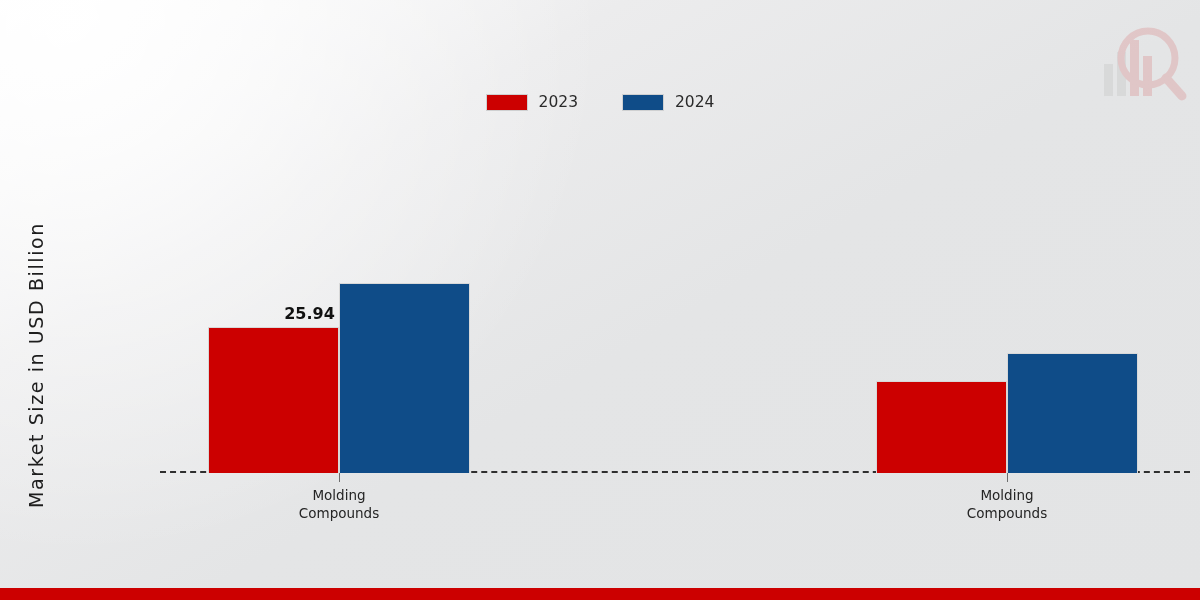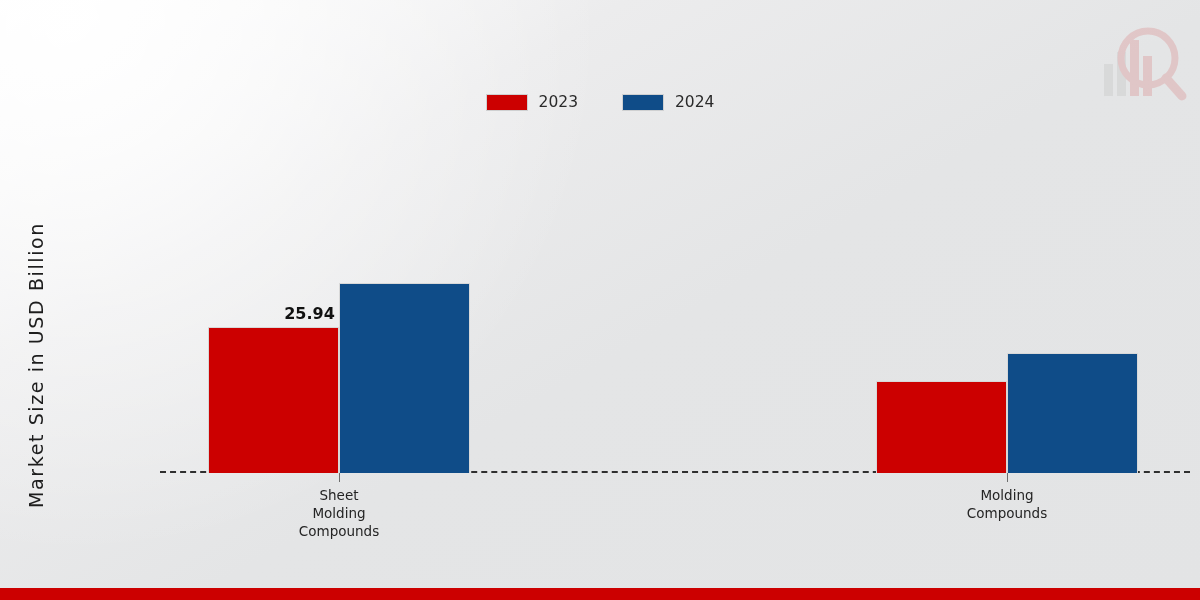--- a/index.html
+++ b/index.html
@@ -216,21 +216,20 @@
 
       <div class="group" style="left:48px; width:262px;">
         <div class="bar series-2023" style="height:146px;">
           <span class="bar-value">25.94</span>
         </div>
         <div class="bar series-2032" style="height:190px;"></div>
         <div class="tick" style="left:131px;"></div>
       </div>
 
       <div class="cat-label" style="left:29px;">
-        <div>Sheet</div>
         <div>Molding</div>
         <div>Compounds</div>
       </div>
 
       <div class="group" style="left:716px; width:262px;">
         <div class="bar series-2023" style="height:92px;"></div>
         <div class="bar series-2032" style="height:120px;"></div>
         <div class="tick" style="left:131px;"></div>
       </div>
 

